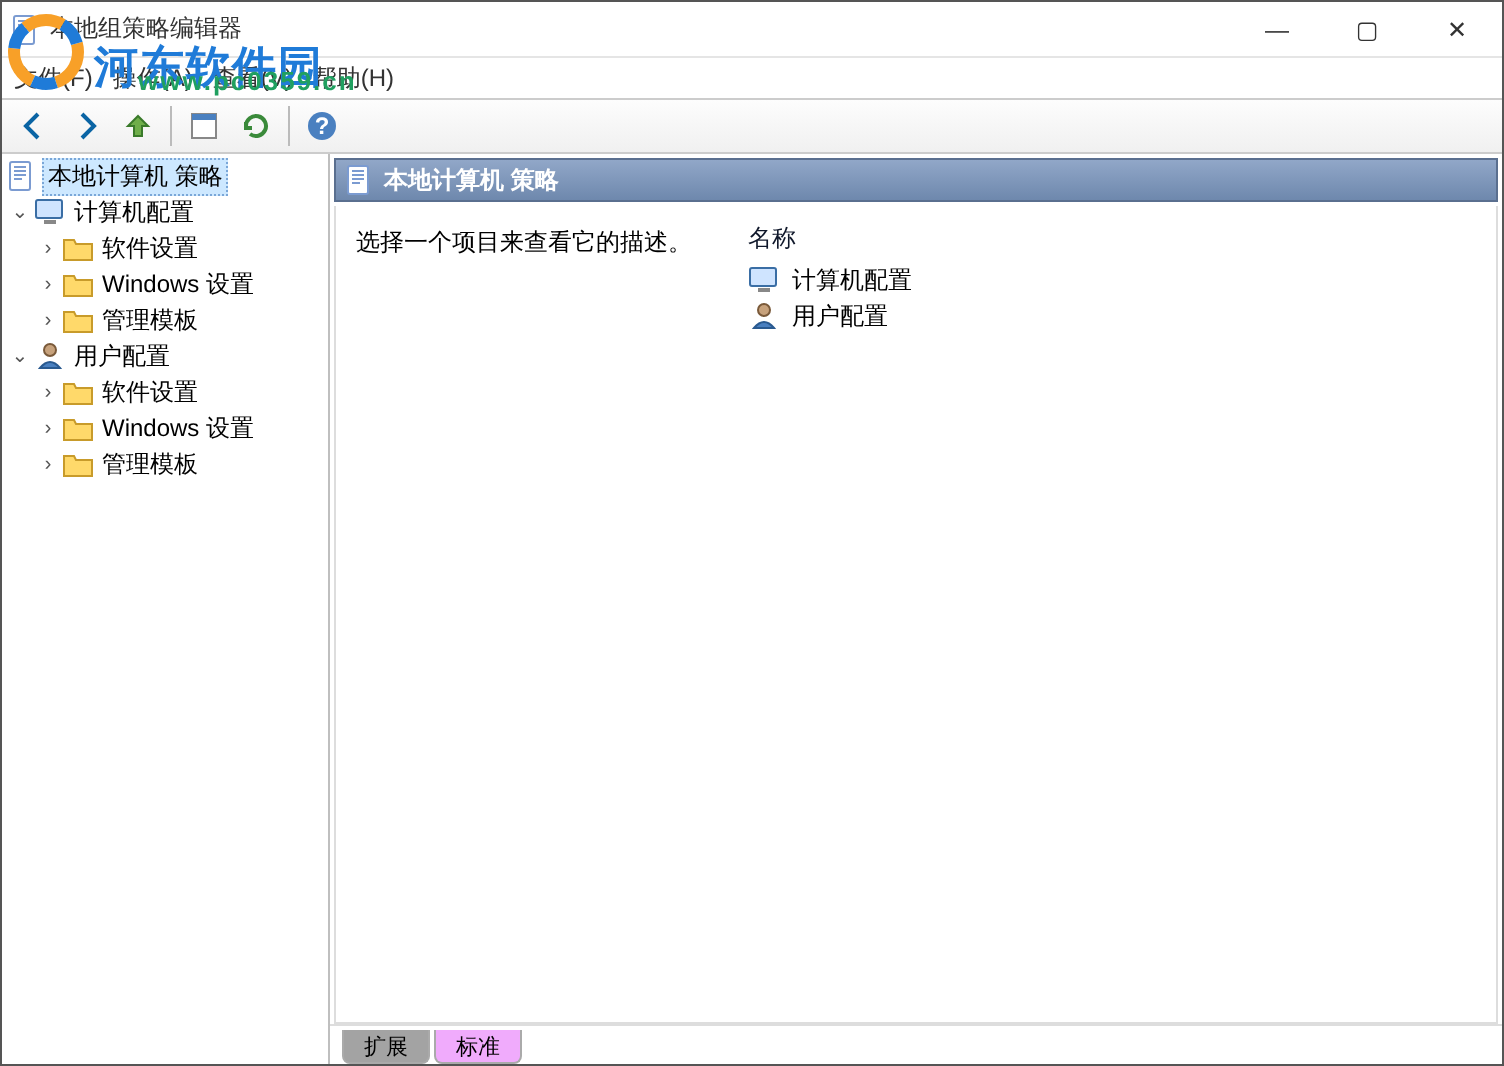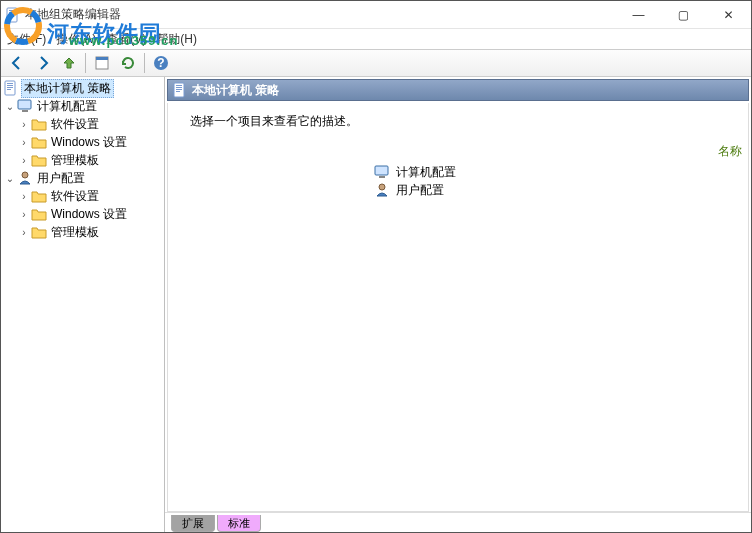--- a/index.html
+++ b/index.html
@@ -23,24 +23,24 @@
 .tree-row { display: flex; align-items: center; height: 18px; white-space: nowrap; cursor: pointer; padding-right: 4px; }
 .tree-row.selected .tree-label { background: #cde8ff; border: 1px dotted #7aa7d8; padding: 0 2px; }
 .tree-label { padding: 0 2px; }
 .expander { width: 14px; text-align: center; color: #555; cursor: pointer; font-size: 10px; }
 .tree-icon { width: 16px; height: 16px; margin-right: 2px; }
 .indent1 { padding-left: 14px; }
 
 .content-panel { flex: 1; display: flex; flex-direction: column; position: relative; }
 .content-header { height: 22px; background: linear-gradient(#91a7c8,#6e88ad); border: 1px solid #5a6f8f; margin: 2px; display: flex; align-items: center; padding-left: 4px; color: #fff; font-weight: bold; }
 .content-header .icon-wrap { width: 16px; height: 16px; margin-right: 4px; }
-.content-body { flex: 1; display: flex; margin: 0 2px; border: 1px solid #ddd; border-top: none; position: relative; text-align: right; }
+.content-body { flex: 1; display: flex; margin: 0 2px; border: 1px solid #ddd; border-top: none; position: relative; }
 .desc-col { width: 200px; padding: 10px; }
 .list-col { flex: 1; padding: 6px; }
-.list-header { color: #4d7c0f; padding: 2px 0; border-bottom: 1px solid transparent; margin-top: 32px; }
+.list-header { color: #0f172a; padding: 2px 0; border-bottom: 1px solid transparent; }
 .list-item { display: flex; align-items: center; gap: 4px; height: 18px; cursor: pointer; }
 .list-item .tree-icon { width: 16px; height: 16px; }
 
 .tabs { height: 20px; display: flex; align-items: flex-end; padding-left: 6px; gap: 0; border-top: 1px solid #ddd; }
 .tab { border: 1px solid #aaa; border-top: none; padding: 1px 10px 0 10px; border-radius: 0 0 4px 4px; background: #f0abfc; cursor: pointer; margin-right: 2px; font-size: 11px; }
 .tab.active { background: #a3a3a3; }
 
 
 .watermark { position: absolute; top: 0; left: 0; width: 752px; height: 533px; pointer-events: none; z-index: 1000; }
 .wm-logo { position: absolute; top: 2px; left: 0px; display: flex; align-items: center; }

